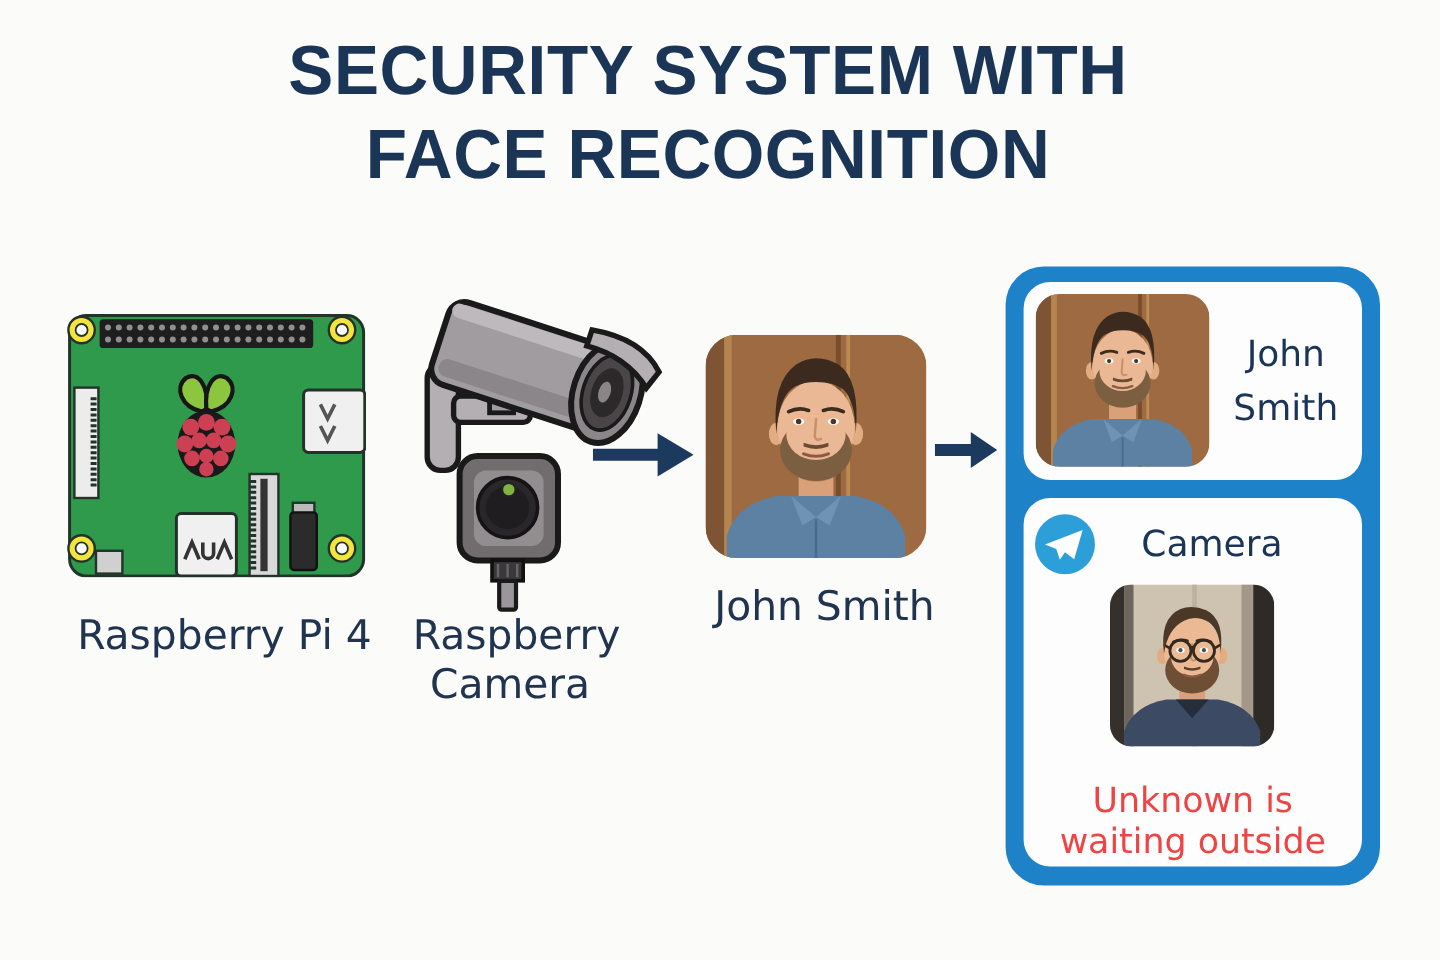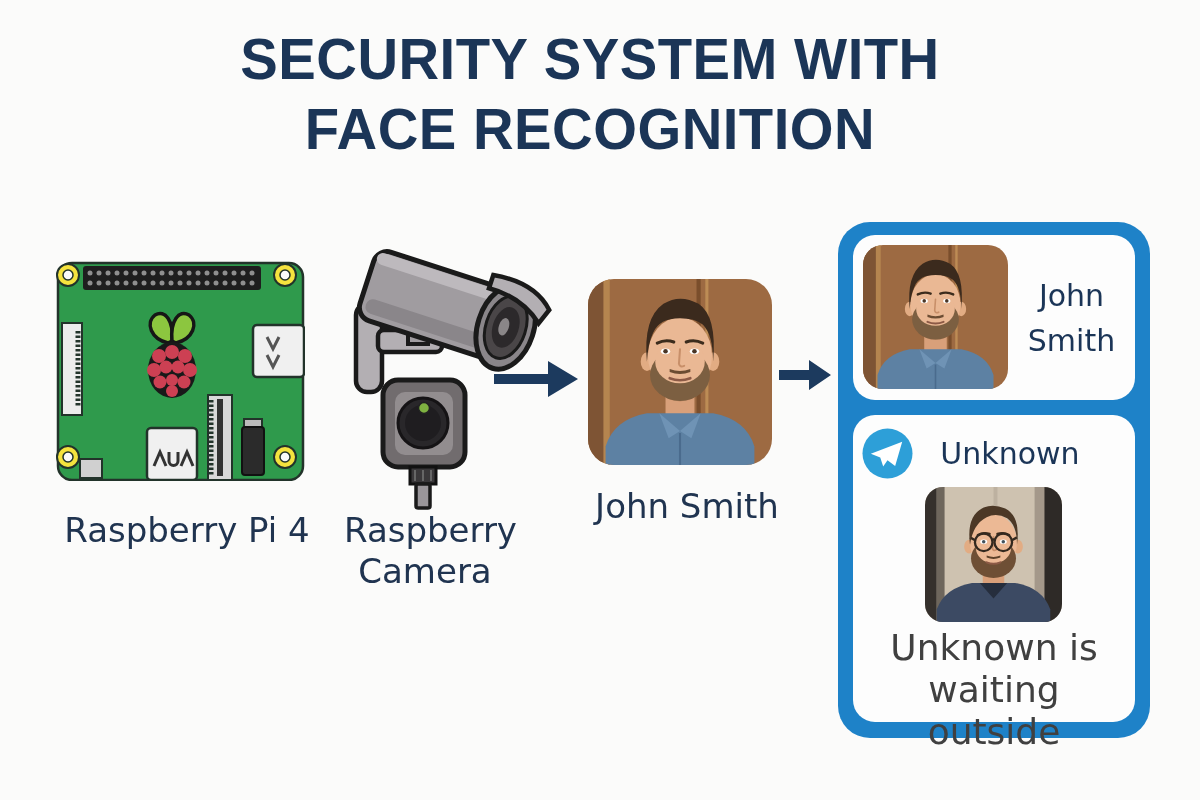--- a/index.html
+++ b/index.html
@@ -60,23 +60,23 @@
   }
 
   .tg-icon{left:9px;top:13px;width:51px;height:51px;}
   .unknown-title{
     left:62px;top:13px;width:190px;height:51px;
     display:flex;align-items:center;justify-content:center;
     font-size:30px;font-weight:500;color:#1b3557;
   }
   .photo-unknown{left:72px;top:72px;width:137px;height:135px;border-radius:18px;}
   .card-message{
-    left:16px;top:212px;width:250px;
-    text-align:center;font-size:36px;font-weight:500;
-    line-height:1.16;color:#404040;
+    left:16px;top:236px;width:250px;
+    text-align:center;font-size:29px;font-weight:500;
+    line-height:1.16;color:#ef4444;
   }
 </style>
 </head>
 <body>
 
 <div class="stage">
 
   <svg width="0" height="0" style="position:absolute" aria-hidden="true">
     <defs>
       <g id="portrait-john">
@@ -310,21 +310,21 @@
           </svg>
       </div>
       <div class="abs card-name">John Smith</div>
     </div>
 
     <div class="card card2">
       <svg class="abs tg-icon" viewBox="0 0 52 52">
         <circle cx="26" cy="26" r="25.5" fill="#2d9fd8"></circle>
         <path d="M41,14 L9,26.3 L18.6,30 L21.6,39.3 L26,32.9 L33.8,38.7 Z" fill="#ffffff"></path>
       </svg>
-      <div class="abs unknown-title">Unknown</div>
+      <div class="abs unknown-title">Camera</div>
       <div class="abs photo photo-unknown">
         <svg viewBox="0 0 140 140" preserveAspectRatio="xMidYMid slice">
             <use href="#portrait-unknown"></use>
           </svg>
       </div>
       <div class="abs card-message">Unknown is waiting outside</div>
     </div>
 
   </div>
 

